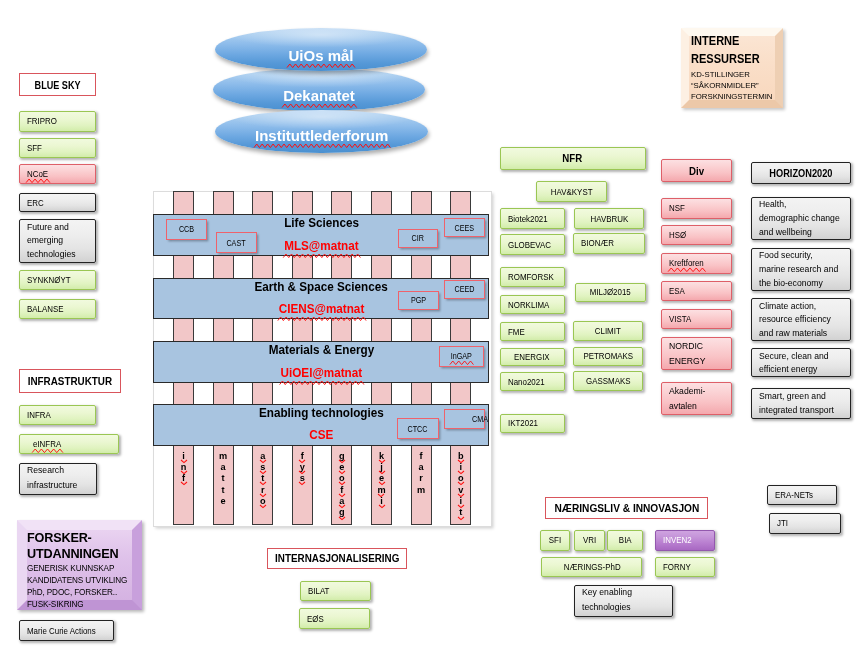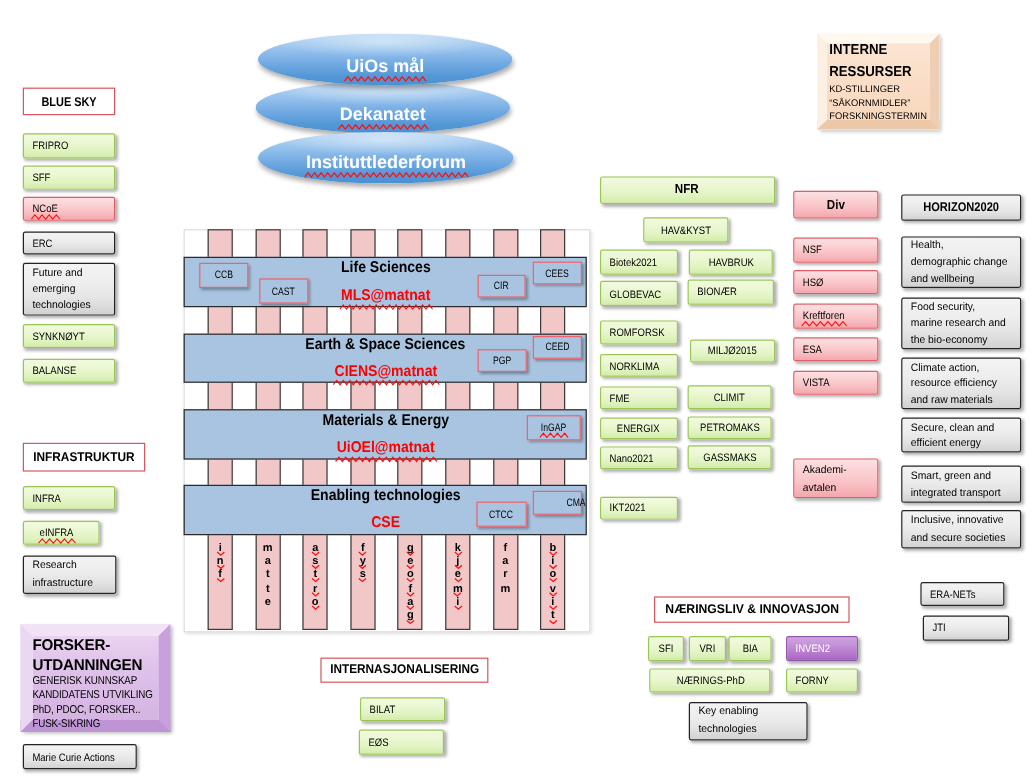--- a/index.html
+++ b/index.html
@@ -128,21 +128,21 @@
   <div class="abs gbox green" data-name="blue-sky-item-balanse" style="left:18.8px;top:298.7px;width:77.5px;height:20.1px;font-size:9px;">
       <span class="cd" data-name="box-label">BALANSE</span>
     </div>
 
   <div class="abs hdr" data-name="infrastruktur-title" style="left:19px;top:369.3px;width:102.3px;height:23.3px;font-size:10.5px;">
     <span style="transform:scaleX(.94);" data-name="infrastruktur-title-label">INFRASTRUKTUR</span>
   </div>
   <div class="abs gbox green" data-name="infrastruktur-item-infra" style="left:19px;top:405px;width:77.1px;height:20px;font-size:9px;">
       <span class="cd" data-name="box-label">INFRA</span>
     </div>
-  <div class="abs gbox green" data-name="infrastruktur-item-einfra" style="left:19px;top:434.1px;width:64px;height:19.9px;font-size:9px;padding-left:13px;">
+  <div class="abs gbox green" data-name="infrastruktur-item-einfra" style="left:19px;top:434.1px;width:100px;height:19.9px;font-size:9px;padding-left:13px;">
     <span class="sq cd" data-name="infrastruktur-item-einfra-label">eINFRA<svg class="sqsvg" viewBox="0 0 28.17 3.6" preserveAspectRatio="none" data-name="spellcheck-squiggle-icon">
           <path d="M0 3.6 L2.82 0 L5.63 3.6 L8.45 0 L11.27 3.6 L14.09 0 L16.90 3.6 L19.72 0 L22.54 3.6 L25.36 0 L28.17 3.6" fill="none" stroke="#ff0f0f" stroke-width="1" vector-effect="non-scaling-stroke"></path>
         </svg></span>
   </div>
   <div class="abs gbox grayb" data-name="infrastruktur-item-research-infrastructure" style="left:19.4px;top:462.6px;width:77.8px;height:32px;font-size:9px;line-height:11.6px;">
       <div data-name="text-line" class="cd">Research</div>
       <div data-name="text-line">infrastructure</div>
     </div>
 
   <div class="abs bevel-purple" data-name="forskerutdanningen-box" style="left:16.8px;top:519.6px;width:125.3px;height:90.1px;">
@@ -447,20 +447,24 @@
     <span class="sq cd" data-name="div-item-kreftforen-label">Kreftforen<svg class="sqsvg" viewBox="0 0 34.79 3.6" preserveAspectRatio="none" data-name="spellcheck-squiggle-icon">
           <path d="M0 3.6 L2.90 0 L5.80 3.6 L8.70 0 L11.60 3.6 L14.49 0 L17.39 3.6 L20.29 0 L23.19 3.6 L26.09 0 L28.99 3.6 L31.89 0 L34.79 3.6" fill="none" stroke="#ff0f0f" stroke-width="1" vector-effect="non-scaling-stroke"></path>
         </svg></span>
   </div>
   <div class="abs gbox pinkb" data-name="div-item-esa" style="left:661px;top:280.6px;width:71px;height:20.7px;font-size:9px;">
       <span class="cd" data-name="box-label">ESA</span>
     </div>
   <div class="abs gbox pinkb" data-name="div-item-vista" style="left:661px;top:308.6px;width:71px;height:20.7px;font-size:9px;">
       <span class="cd" data-name="box-label">VISTA</span>
     </div>
+  <div class="abs gbox pinkb" data-name="div-item-nordic-energy" style="left:661px;top:336.7px;width:71px;height:33.5px;font-size:9px;line-height:12px;">
+      <div data-name="text-line" class="cd">NORDIC</div>
+      <div data-name="text-line">ENERGY</div>
+    </div>
   <div class="abs gbox pinkb" data-name="div-item-akademi-avtalen" style="left:661px;top:381.8px;width:71px;height:33.5px;font-size:9px;line-height:12px;">
       <div data-name="text-line" class="cd">Akademi-</div>
       <div data-name="text-line">avtalen</div>
     </div>
 
   <div class="abs gbox grayb ctr" data-name="horizon-title" style="left:751.2px;top:161.8px;width:100px;height:22.2px;font-size:10.5px;font-weight:bold;">
       <span class="cd" data-name="box-label">HORIZON2020</span>
     </div>
   <div class="abs gbox grayb" data-name="horizon-item-health" style="left:751px;top:196.5px;width:100.1px;height:43.6px;font-size:9px;line-height:12.4px;">
       <div data-name="text-line" class="cd">Health,</div>
@@ -477,24 +481,20 @@
       <div data-name="text-line">resource efficiency</div>
       <div data-name="text-line">and raw materials</div>
     </div>
   <div class="abs gbox grayb" data-name="horizon-item-smart-transport" style="left:750.8px;top:387.5px;width:100.4px;height:31px;font-size:9px;line-height:12.4px;">
       <div data-name="text-line" class="cd">Smart, green and</div>
       <div data-name="text-line">integrated transport</div>
     </div>
   <div class="abs gbox grayb" data-name="horizon-item-secure-clean-energy" style="left:750.8px;top:348.2px;width:100.4px;height:29.1px;font-size:9px;line-height:12.4px;">
       <div data-name="text-line" class="cd">Secure, clean and</div>
       <div data-name="text-line">efficient energy</div>
-    </div>
-  <div class="abs gbox grayb" data-name="horizon-item-inclusive-societies" style="left:750.8px;top:425px;width:100.4px;height:31.5px;font-size:9px;line-height:12.4px;">
-      <div data-name="text-line" class="cd">Inclusive, innovative</div>
-      <div data-name="text-line">and secure societies</div>
     </div>
   <div class="abs gbox grayb" data-name="horizon-item-era-nets" style="left:766.6px;top:484.6px;width:70.7px;height:20.9px;font-size:9px;">
       <span class="cd" data-name="box-label">ERA-NETs</span>
     </div>
   <div class="abs gbox grayb" data-name="horizon-item-jti" style="left:768.6px;top:512.7px;width:72.5px;height:21.5px;font-size:9px;">
       <span class="cd" data-name="box-label">JTI</span>
     </div>
 
   <div class="abs bevel-peach" data-name="interne-ressurser-box" style="left:680.5px;top:28.1px;width:102.2px;height:79.5px;">
     <div class="bv-inner">

